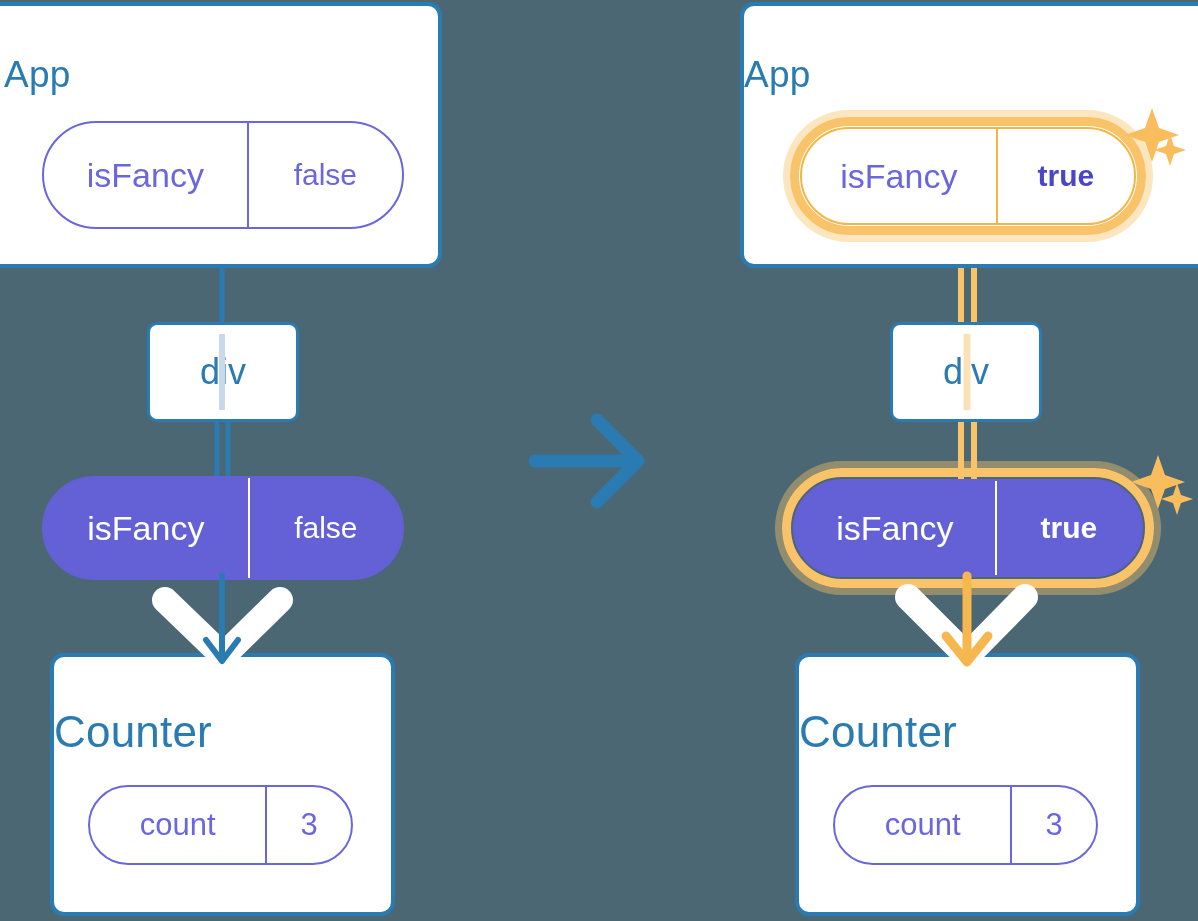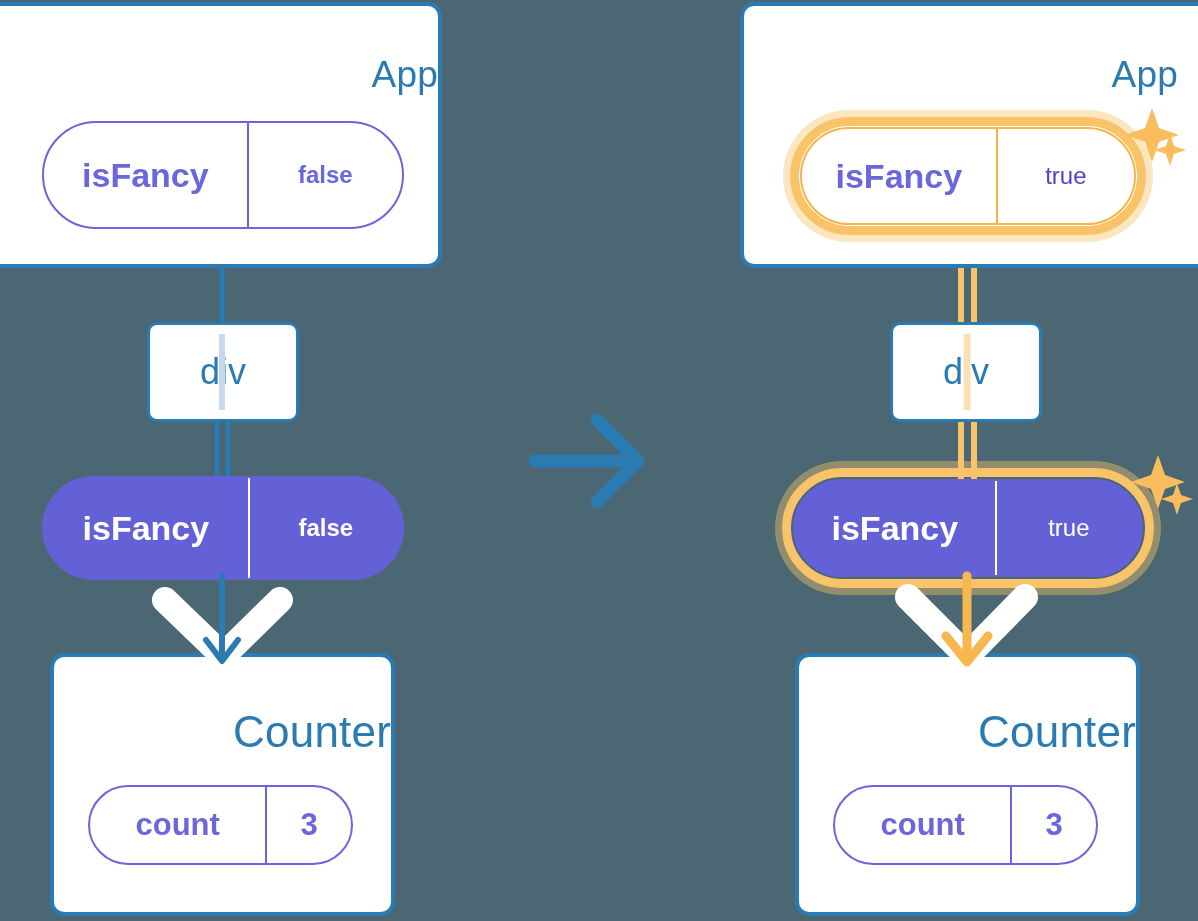--- a/index.html
+++ b/index.html
@@ -18,21 +18,21 @@
     position:absolute;
     background:#ffffff;
     border:4px solid #2b7bb3;
     border-radius:14px;
     box-sizing:border-box;
     z-index:5;
   }
   .box-title{
     position:absolute;
     left:0;right:0;
-    text-align:right;
+    text-align:left;
     color:#2b7bb3;
     font-size:37px;
     letter-spacing:.2px;
     white-space:nowrap;
   }
   .box-title.small{font-size:44px;}
 
   
   .pill{
     position:absolute;
@@ -40,42 +40,41 @@
     align-items:stretch;
     border-radius:999px;
     box-sizing:border-box;
     overflow:hidden;
     z-index:8;
   }
   .pill .cell{
     display:flex;align-items:center;justify-content:center;
     white-space:nowrap;
     box-sizing:border-box;
-    font-weight:bold;
   }
   .pill.outline{
     border:2px solid #6a66dd;
     background:#ffffff;
   }
   .pill.outline .cell{color:#6a66dd;}
   .pill.outline .cell.val{border-left:2px solid #6a66dd;}
 
   .pill.filled{
     background:#6460d6;
     border:2px solid #6460d6;
   }
   .pill.filled .cell{color:#ffffff;}
   .pill.filled .cell.val{border-left:2px solid #ffffff;}
 
   .pill.hl-outline{border-color:#f5b544;}
   .pill.hl-outline .cell.val{border-left-color:#f5b544;}
 
   .cell.key{font-size:34px;}
-  .cell.val{font-size:24px;}
-  .cell.val.bold{font-weight:normal;}
+  .cell.val{font-size:30px;}
+  .cell.val.bold{font-weight:bold;}
 
   
   .ring{
     position:absolute;
     border-radius:999px;
     box-sizing:border-box;
     border:9px solid #f9c36a;
     box-shadow:0 0 0 7px rgba(249,195,106,.42);
     z-index:7;
     pointer-events:none;

